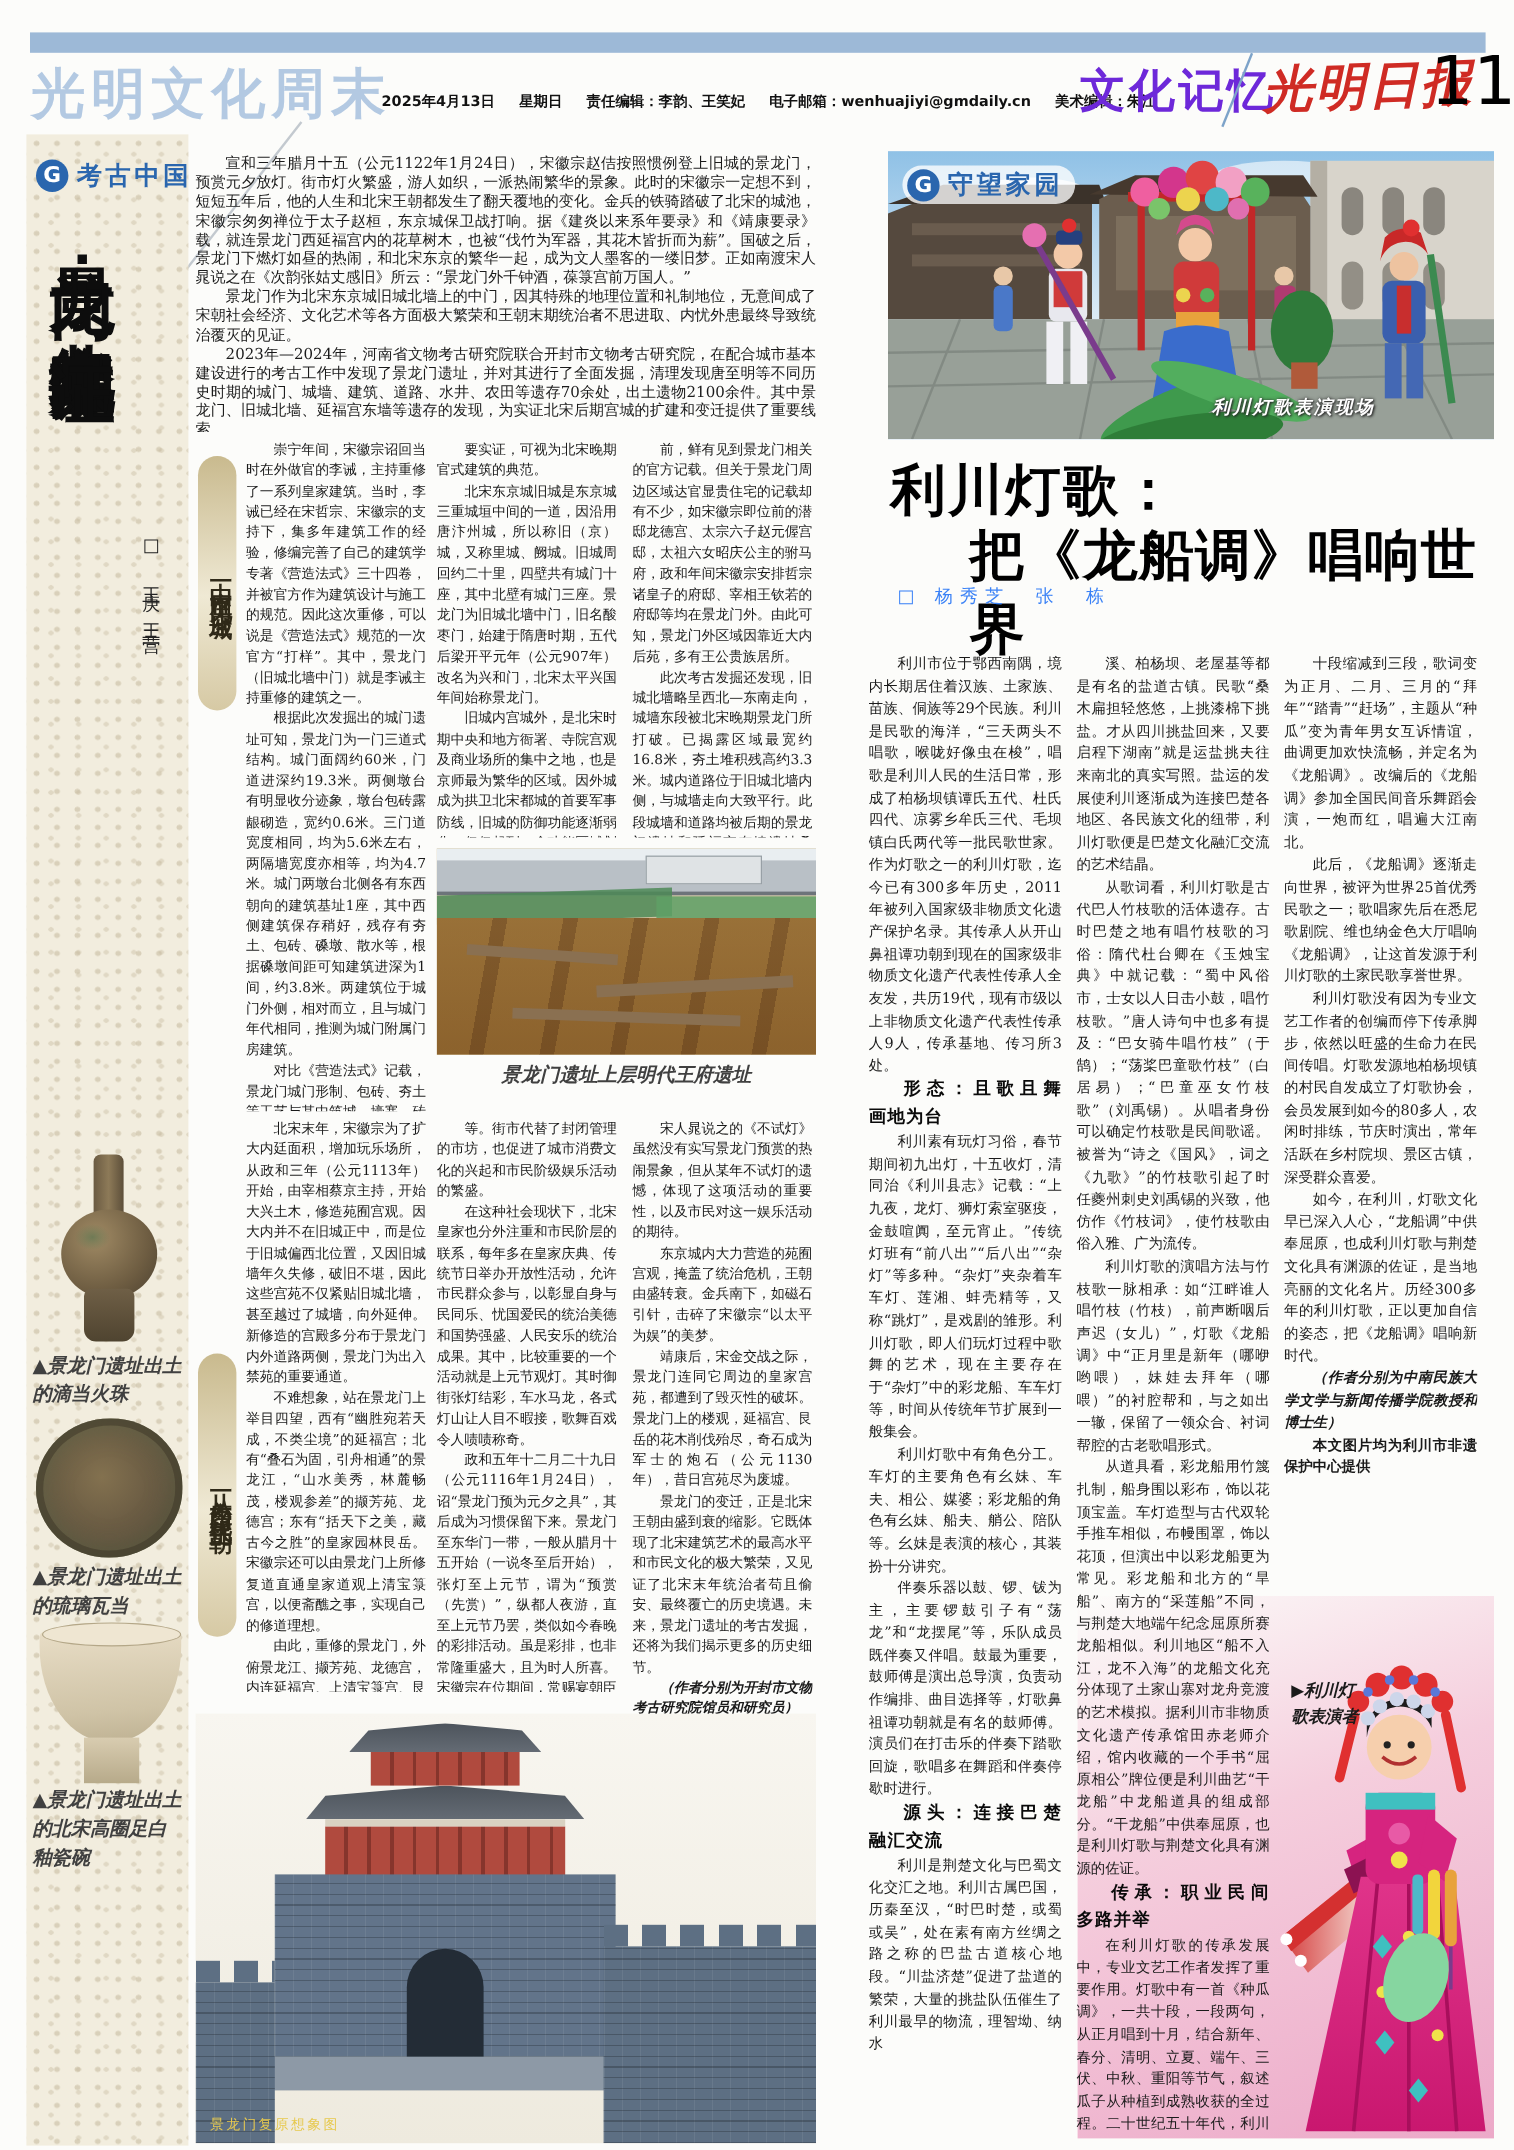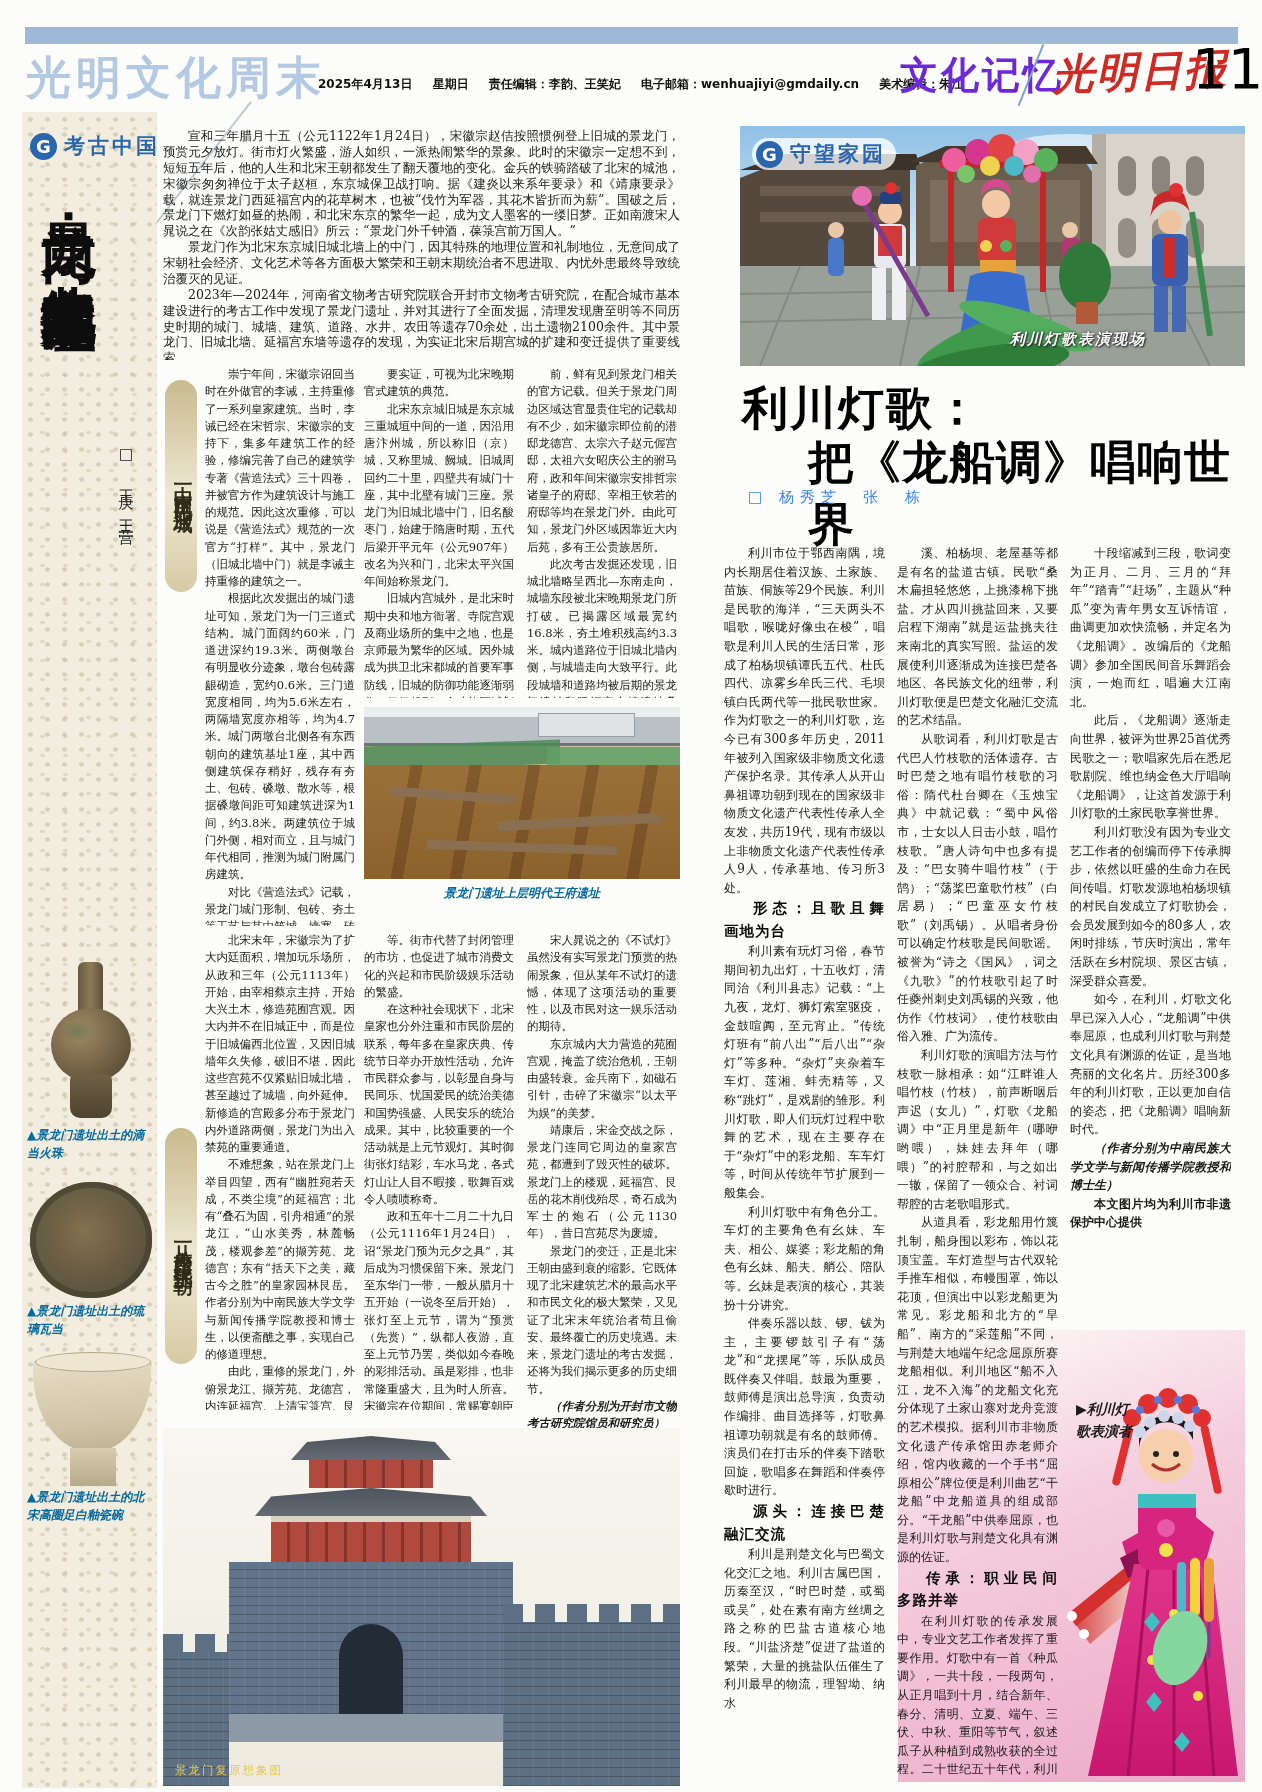--- a/index.html
+++ b/index.html
@@ -39,21 +39,21 @@
            letter-spacing:5px;color:#222;}
   .intro{left:163px;top:128px;width:517px;height:232px;overflow:hidden;
          font-size:12.5px;line-height:1.27;text-align:justify;}
   .intro p,.ncol p{margin:0;text-indent:2em;}
   .lozenge{width:32px;border-radius:16px;background:linear-gradient(180deg,#c9ba8e,#efe9d4 55%,#d6c9a4);
            writing-mode:vertical-rl;text-align:center;font-size:19px;font-weight:bold;
            color:#2f2918;letter-spacing:4px;padding:12px 0;box-sizing:border-box;}
   .ncol{width:150px;overflow:hidden;text-align:justify;font-size:11.5px;line-height:1.5;}
   .note{font-style:italic;font-weight:600;margin:4px 0 0;text-indent:2em;}
   .note-b{font-weight:bold;margin:2px 0 0;text-indent:2em;}
-  .figcap{font-size:12px;font-style:italic;font-weight:600;color:#0369a1;line-height:1.5;}
+  .figcap{font-size:16px;font-style:italic;font-weight:600;color:#404040;line-height:1.5;}
   
   .photo1{left:364px;top:707px;width:316px;height:172px;overflow:hidden;background:#cfc2a0;}
   .ph1-sky{position:absolute;left:0;top:0;width:100%;height:16px;background:#e9eef1;}
   .ph1-bld{position:absolute;left:0;top:10px;width:100%;height:26px;background:#b9c0c6;
            border-bottom:3px solid #6d747a;}
   .ph1-bld2{position:absolute;left:55%;top:6px;width:30%;height:22px;background:#dfe3e5;border:1px solid #98a0a6;}
   .ph1-net{position:absolute;background:#4e8a57;opacity:.85;}
   .ph1-dirt{position:absolute;left:0;top:58px;width:100%;height:114px;
     background:repeating-linear-gradient(100deg,#c8ab77 0 46px,#a98a5f 46px 58px),
                linear-gradient(#c3a878,#b2925f);background-blend-mode:multiply;}
@@ -169,21 +169,21 @@
     <div class="ph1-dirt"></div>
     <div class="ph1-tr" style="left:8%;top:84px;width:40%;height:9px;transform:rotate(4deg);"></div>
     <div class="ph1-tr" style="left:42%;top:110px;width:52%;height:10px;transform:rotate(-3deg);"></div>
     <div class="ph1-tr" style="left:20%;top:136px;width:60%;height:9px;transform:rotate(2deg);"></div>
   </div>
   <div class="abs figcap ph1cap">景龙门遗址上层明代王府遗址</div>
 
   <div class="abs lozenge" style="left:165px;top:1128px;height:236px;">从一座门窥一代王朝</div>
   <div class="abs ncol" style="left:205px;top:932px;height:478px;">
       <p>北宋末年，宋徽宗为了扩大内廷面积，增加玩乐场所，从政和三年（公元1113年）开始，由宰相蔡京主持，开始大兴土木，修造苑囿宫观。因大内并不在旧城正中，而是位于旧城偏西北位置，又因旧城墙年久失修，破旧不堪，因此这些宫苑不仅紧贴旧城北墙，甚至越过了城墙，向外延伸。新修造的宫殿多分布于景龙门内外道路两侧，景龙门为出入禁苑的重要通道。</p>
-      <p>不难想象，站在景龙门上举目四望，西有“幽胜宛若天成，不类尘境”的延福宫；北有“叠石为固，引舟相通”的景龙江，“山水美秀，林麓畅茂，楼观参差”的撷芳苑、龙德宫；东有“括天下之美，藏古今之胜”的皇家园林艮岳。作者分别为中南民族大学文学与新闻传播学院教授和博士生，以便斋醮之事，实现自己的修道理想。</p>
+      <p>不难想象，站在景龙门上举目四望，西有“幽胜宛若天成，不类尘境”的延福宫；北有“叠石为固，引舟相通”的景龙江，“山水美秀，林麓畅茂，楼观参差”的撷芳苑、龙德宫；东有“括天下之美，藏古今之胜”的皇家园林艮岳。宋徽宗还可以由景龙门上所修复道直通皇家道观上清宝箓宫，以便斋醮之事，实现自己的修道理想。</p>
       <p>由此，重修的景龙门，外俯景龙江、撷芳苑、龙德宫，内连延福宫、上清宝箓宫、艮岳等宫廷禁苑，成了北宋末年重要的礼制建筑。其时商业繁盛，里坊制度被打破，出现了酒楼、茶肆、瓦子勾栏</p>
     </div>
   <div class="abs ncol" style="left:364px;top:932px;height:478px;">
       <p>等。街市代替了封闭管理的市坊，也促进了城市消费文化的兴起和市民阶级娱乐活动的繁盛。</p>
       <p>在这种社会现状下，北宋皇家也分外注重和市民阶层的联系，每年多在皇家庆典、传统节日举办开放性活动，允许市民群众参与，以彰显自身与民同乐、忧国爱民的统治美德和国势强盛、人民安乐的统治成果。其中，比较重要的一个活动就是上元节观灯。其时御街张灯结彩，车水马龙，各式灯山让人目不暇接，歌舞百戏令人啧啧称奇。</p>
       <p>政和五年十二月二十九日（公元1116年1月24日），诏“景龙门预为元夕之具”，其后成为习惯保留下来。景龙门至东华门一带，一般从腊月十五开始（一说冬至后开始），张灯至上元节，谓为“预赏（先赏）”，纵都人夜游，直至上元节乃罢，类似如今春晚的彩排活动。虽是彩排，也非常隆重盛大，且为时人所喜。宋徽宗在位期间，常赐宴朝臣后又一同登景龙门观灯，据传还用金杯赏赐观灯的百姓。</p>
     </div>
   <div class="abs ncol" style="left:527px;top:932px;height:540px;">
       <p>宋人晁说之的《不试灯》虽然没有实写景龙门预赏的热闹景象，但从某年不试灯的遗憾，体现了这项活动的重要性，以及市民对这一娱乐活动的期待。</p>
       <p>东京城内大力营造的苑囿宫观，掩盖了统治危机，王朝由盛转衰。金兵南下，如磁石引针，击碎了宋徽宗“以太平为娱”的美梦。</p>

